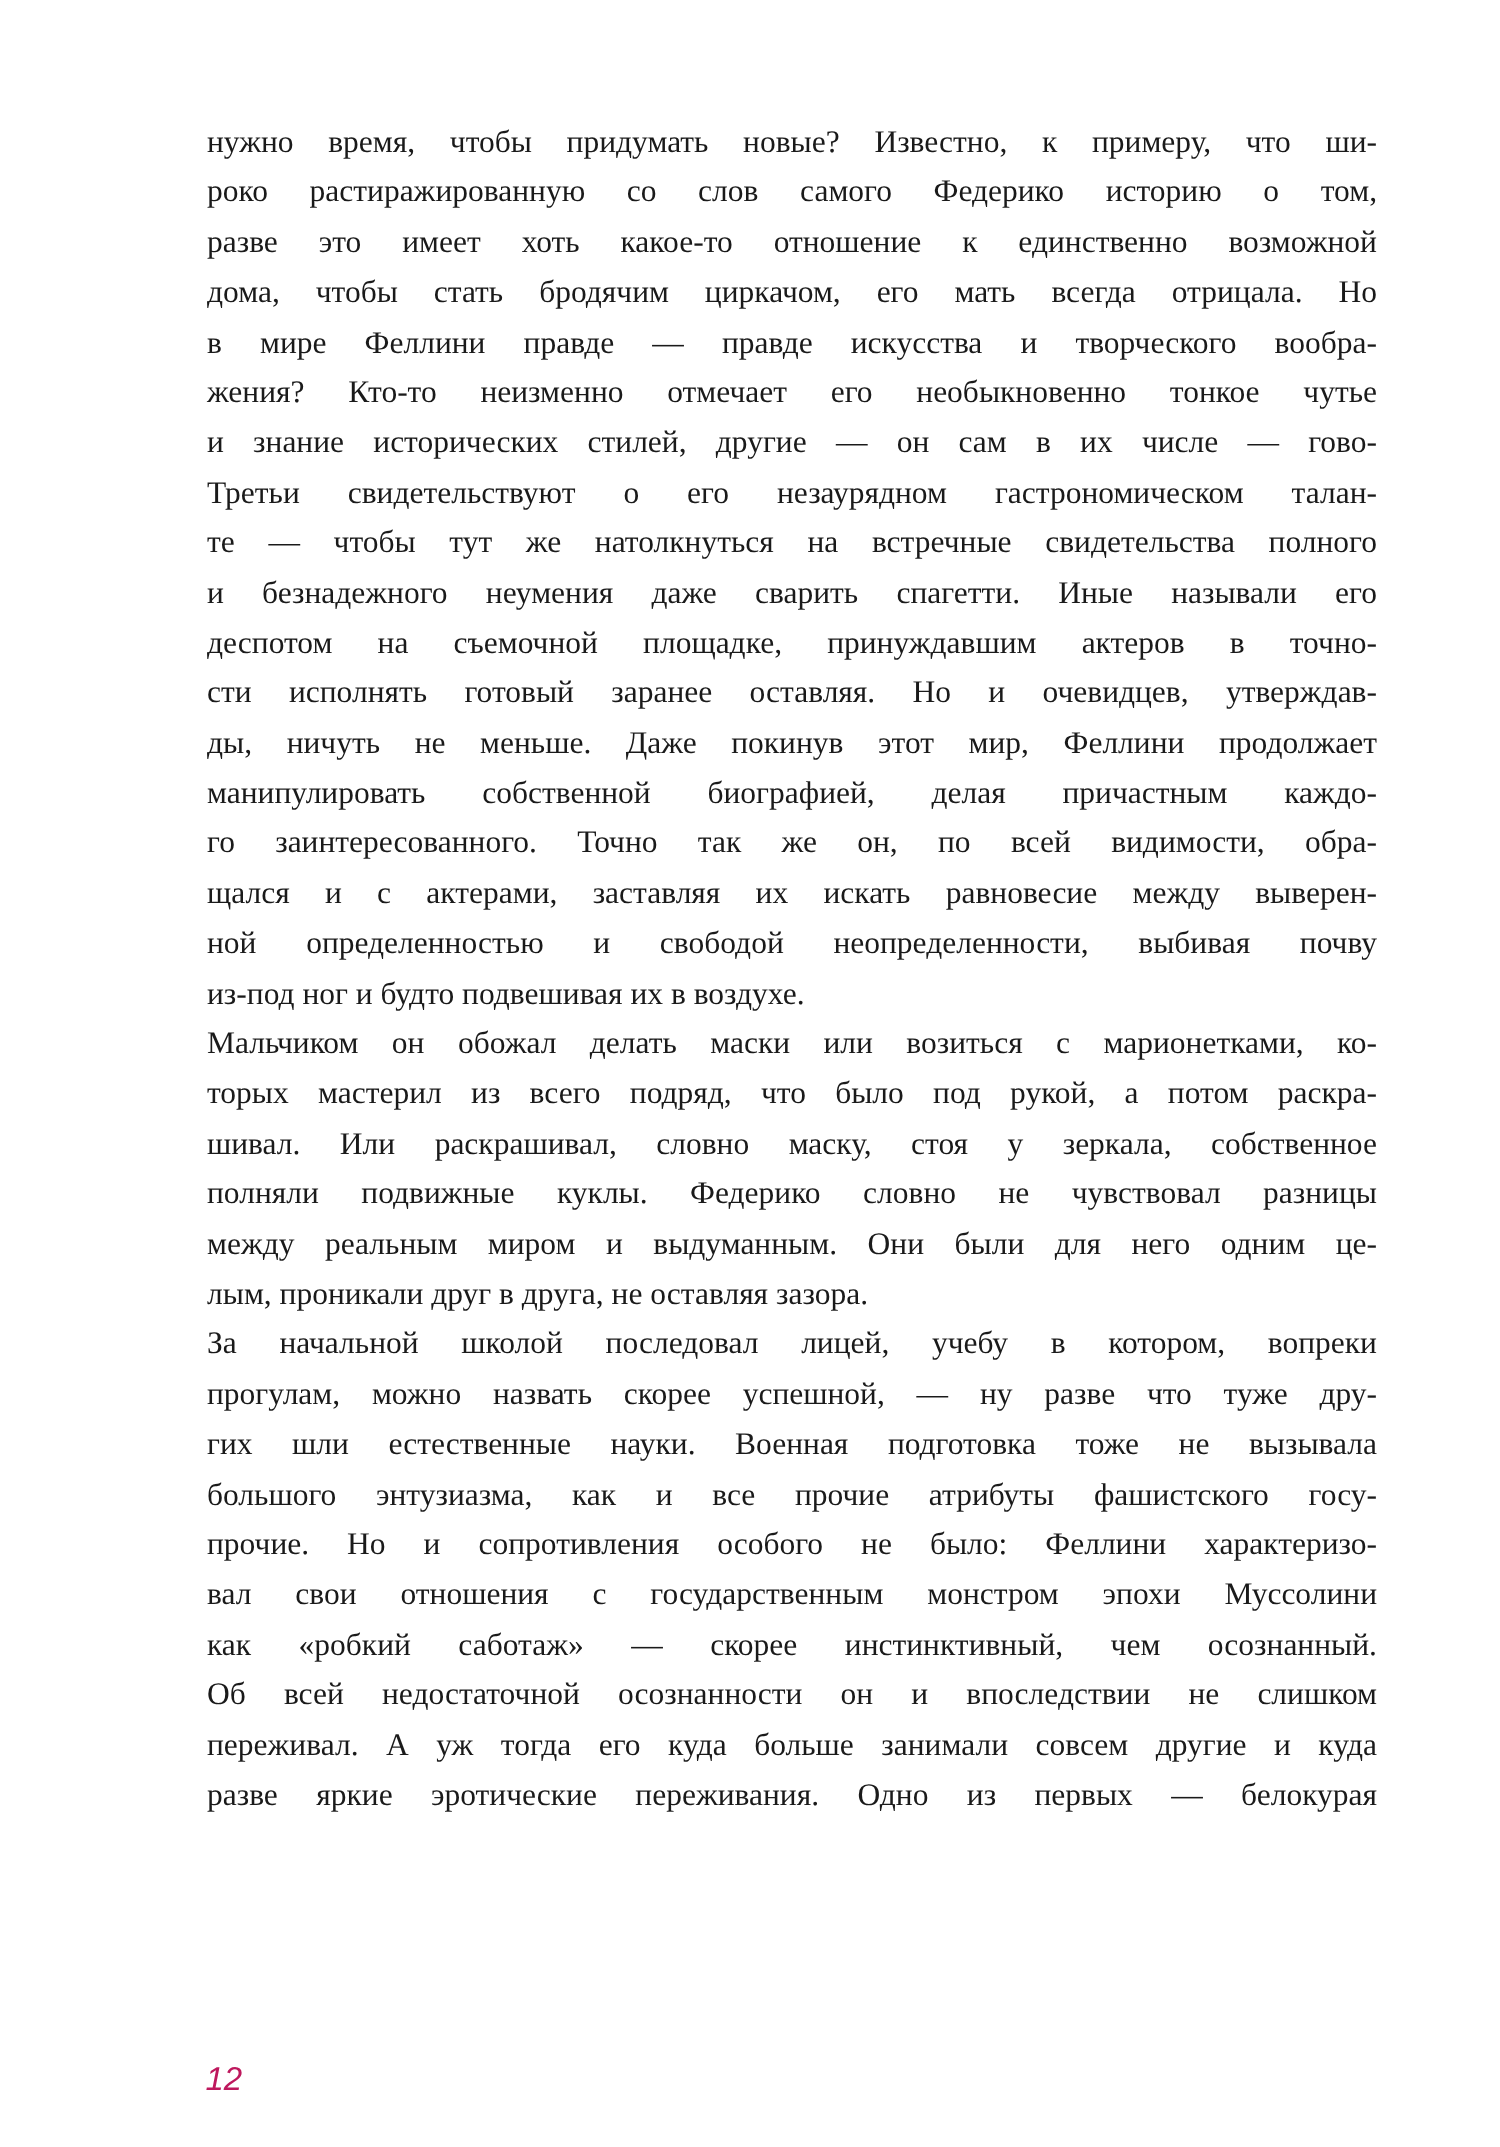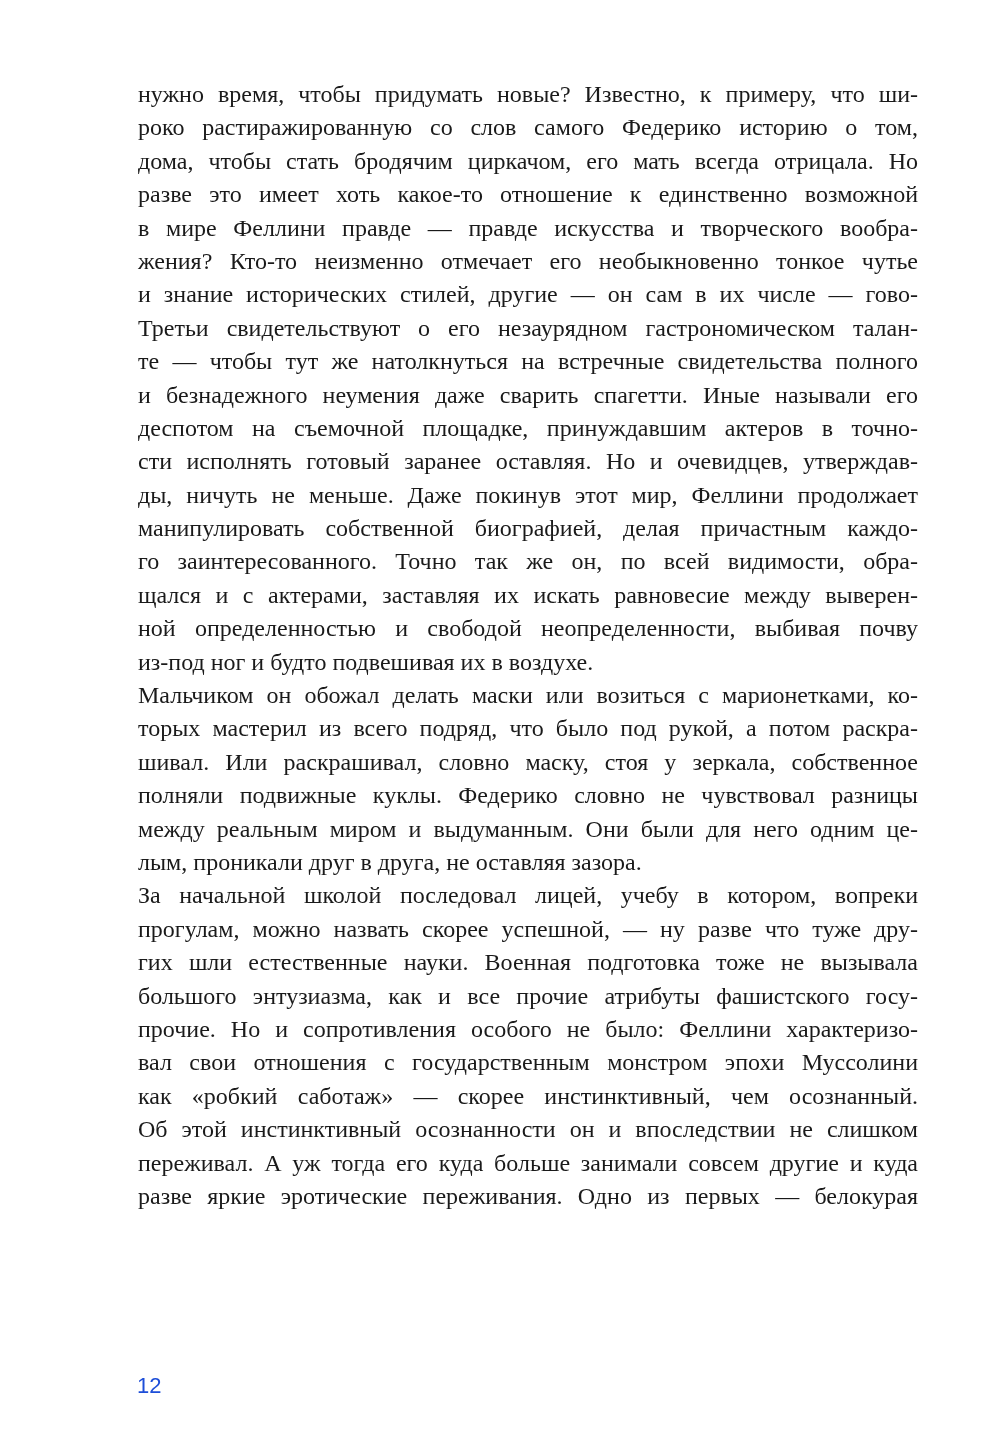--- a/index.html
+++ b/index.html
@@ -7,52 +7,53 @@
   .page {
     position: absolute; left: 0; top: 0; width: 1000px; height: 1431px;
     background: #ffffff;
   }
   .text-block {
     position: absolute;
     left: 138px;
     top: 78px;
     width: 780px;
     font-family: "Liberation Serif", "DejaVu Serif", serif;
-    font-size: 24px;
+    font-size: 21px;
     line-height: 33.4px;
     color: #1a1a1a;
   }
   .line {
     display: block;
     white-space: nowrap;
     text-align: justify;
     text-align-last: justify;
     height: 33.4px;
     overflow: visible;
   }
   .line.last { text-align-last: left; }
   .page-number {
     position: absolute;
     left: 137px;
     top: 1373px;
     font-family: "Liberation Sans", "DejaVu Sans", sans-serif;
+    font-style: italic;
     font-size: 22px;
-    color: #1d4ed8;
+    color: #be185d;
   }
 </style>
 </head>
 <body>
 
 <div class="page">
   <div class="text-block" id="text-block">
       <div>
         <span class="line">нужно время, чтобы придумать новые? Известно, к примеру, что ши-</span>
         <span class="line">роко растиражированную со слов самого Федерико историю о том,</span>
+        <span class="line">разве это имеет хоть какое-то отношение к единственно возможной</span>
         <span class="line">дома, чтобы стать бродячим циркачом, его мать всегда отрицала. Но</span>
-        <span class="line">разве это имеет хоть какое-то отношение к единственно возможной</span>
         <span class="line">в мире Феллини правде — правде искусства и творческого вообра-</span>
         <span class="line">жения? Кто-то неизменно отмечает его необыкновенно тонкое чутье</span>
         <span class="line">и знание исторических стилей, другие — он сам в их числе — гово-</span>
         <span class="line">Третьи свидетельствуют о его незаурядном гастрономическом талан-</span>
         <span class="line">те — чтобы тут же натолкнуться на встречные свидетельства полного</span>
         <span class="line">и безнадежного неумения даже сварить спагетти. Иные называли его</span>
         <span class="line">деспотом на съемочной площадке, принуждавшим актеров в точно-</span>
         <span class="line">сти исполнять готовый заранее оставляя. Но и очевидцев, утверждав-</span>
         <span class="line">ды, ничуть не меньше. Даже покинув этот мир, Феллини продолжает</span>
         <span class="line">манипулировать собственной биографией, делая причастным каждо-</span>
@@ -70,19 +71,19 @@
         <span class="line last">лым, проникали друг в друга, не оставляя зазора.</span>
       </div>
       <div>
         <span class="line">За начальной школой последовал лицей, учебу в котором, вопреки</span>
         <span class="line">прогулам, можно назвать скорее успешной, — ну разве что туже дру-</span>
         <span class="line">гих шли естественные науки. Военная подготовка тоже не вызывала</span>
         <span class="line">большого энтузиазма, как и все прочие атрибуты фашистского госу-</span>
         <span class="line">прочие. Но и сопротивления особого не было: Феллини характеризо-</span>
         <span class="line">вал свои отношения с государственным монстром эпохи Муссолини</span>
         <span class="line">как «робкий саботаж» — скорее инстинктивный, чем осознанный.</span>
-        <span class="line">Об этой инстинктивный осознанности он и впоследствии не слишком</span>
+        <span class="line">Об всей недостаточной осознанности он и впоследствии не слишком</span>
         <span class="line">переживал. А уж тогда его куда больше занимали совсем другие и куда</span>
         <span class="line">разве яркие эротические переживания. Одно из первых — белокурая</span>
       </div>
     </div>
   <div class="page-number">12</div>
 </div>
 
 </body></html>

